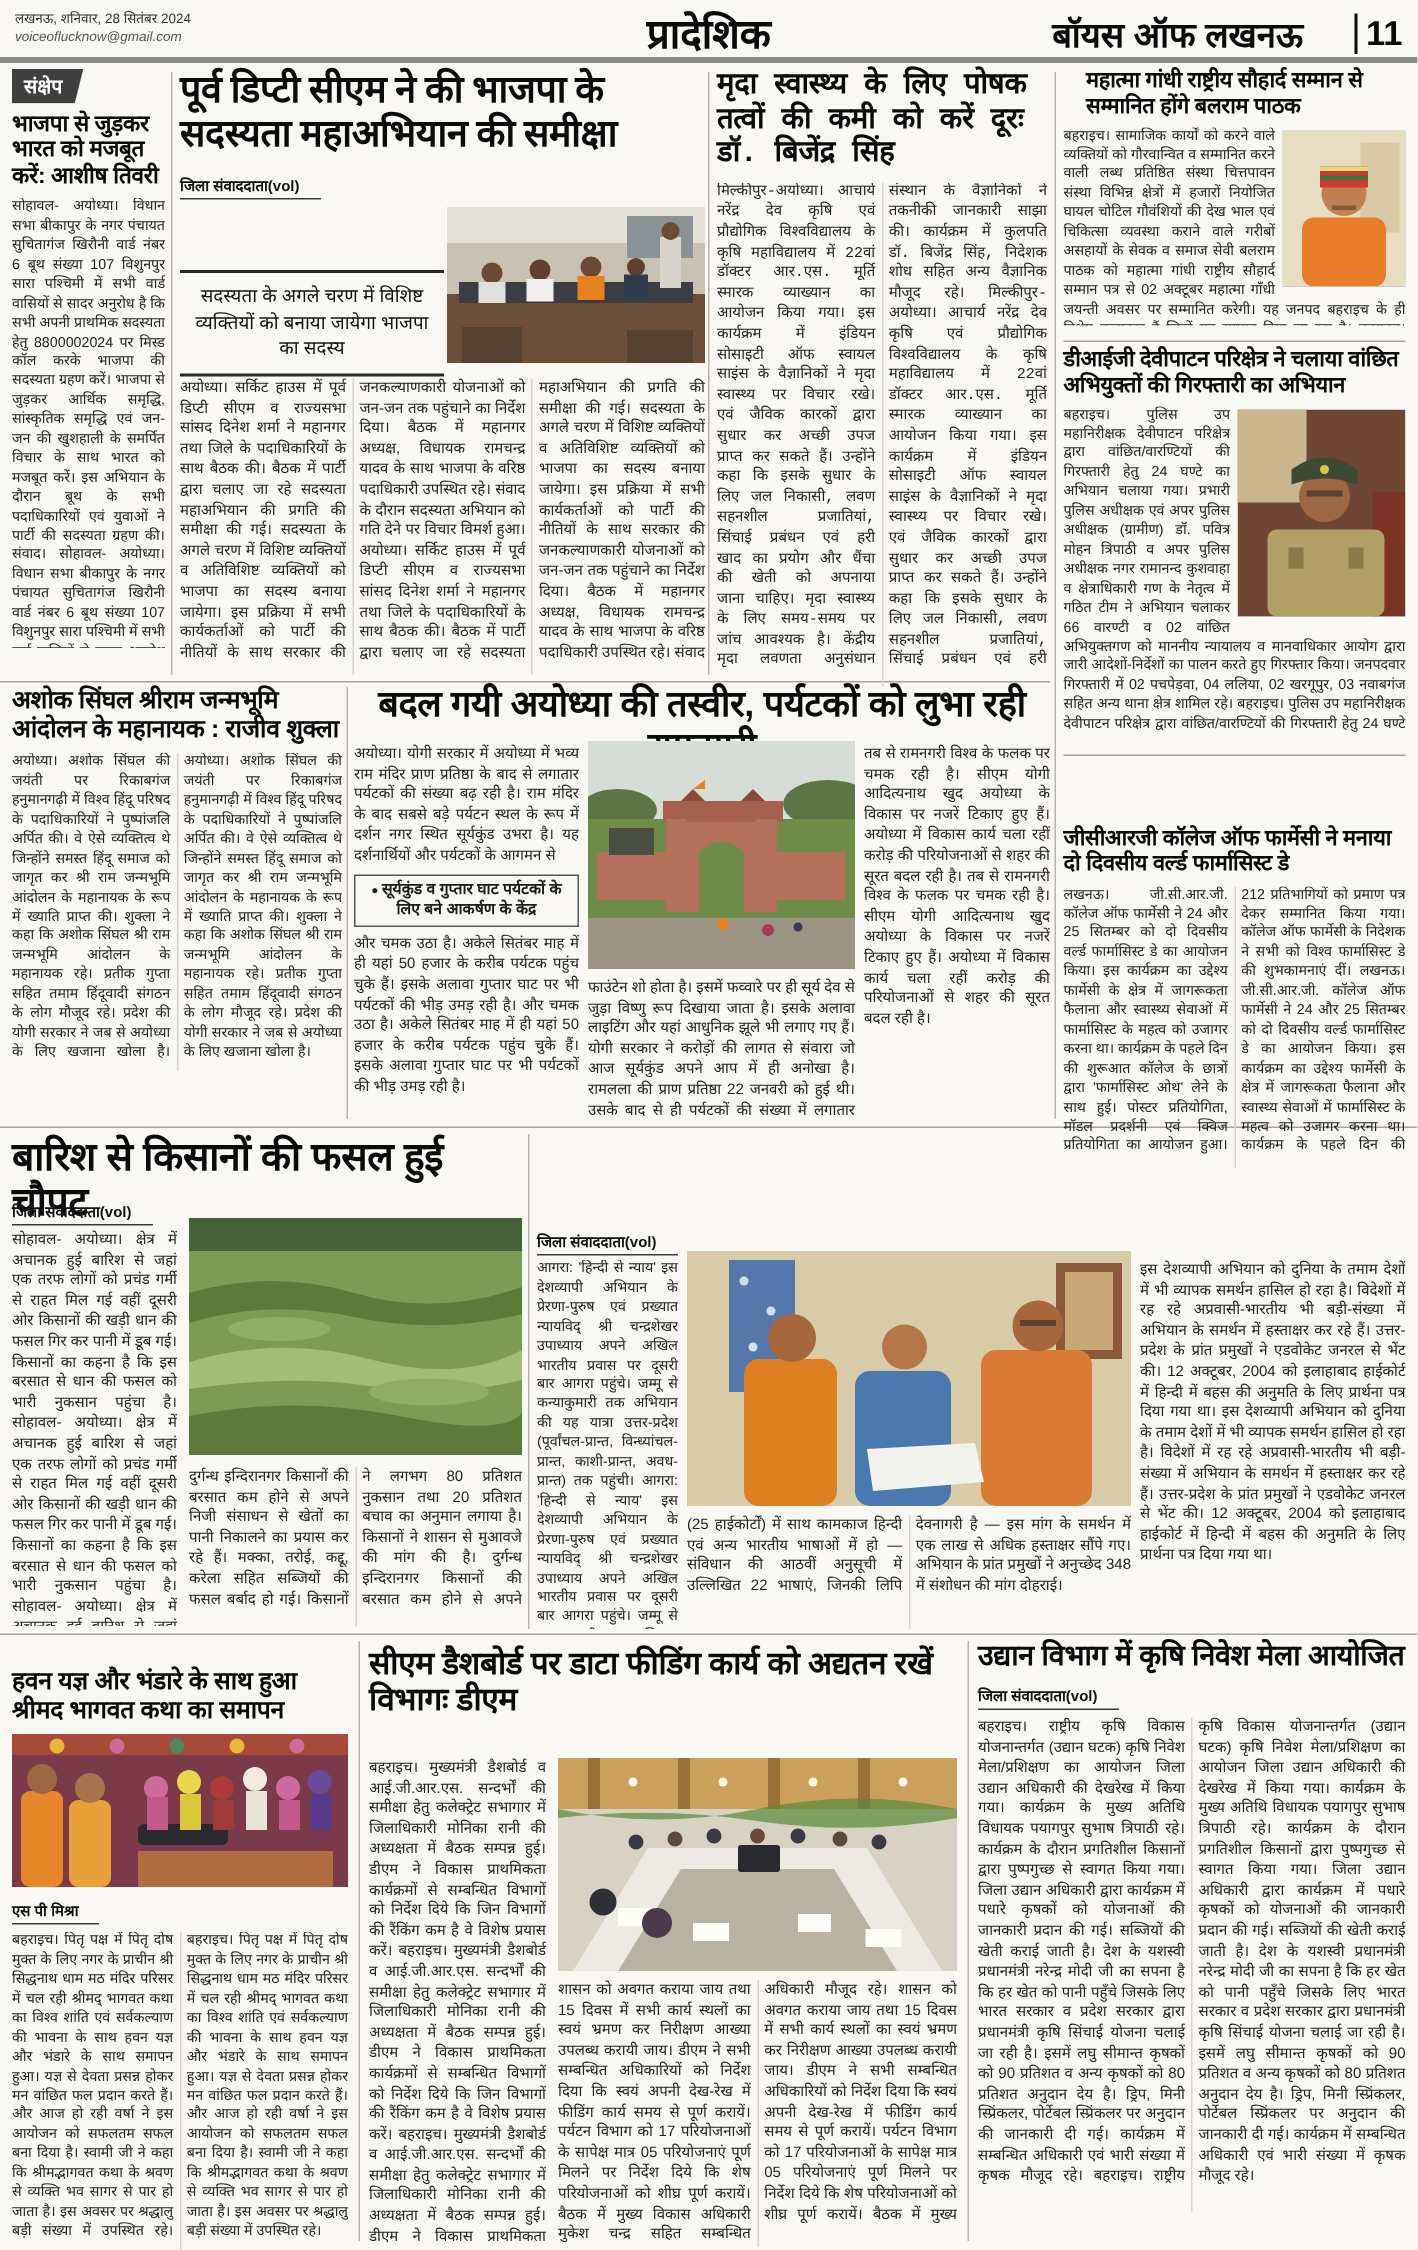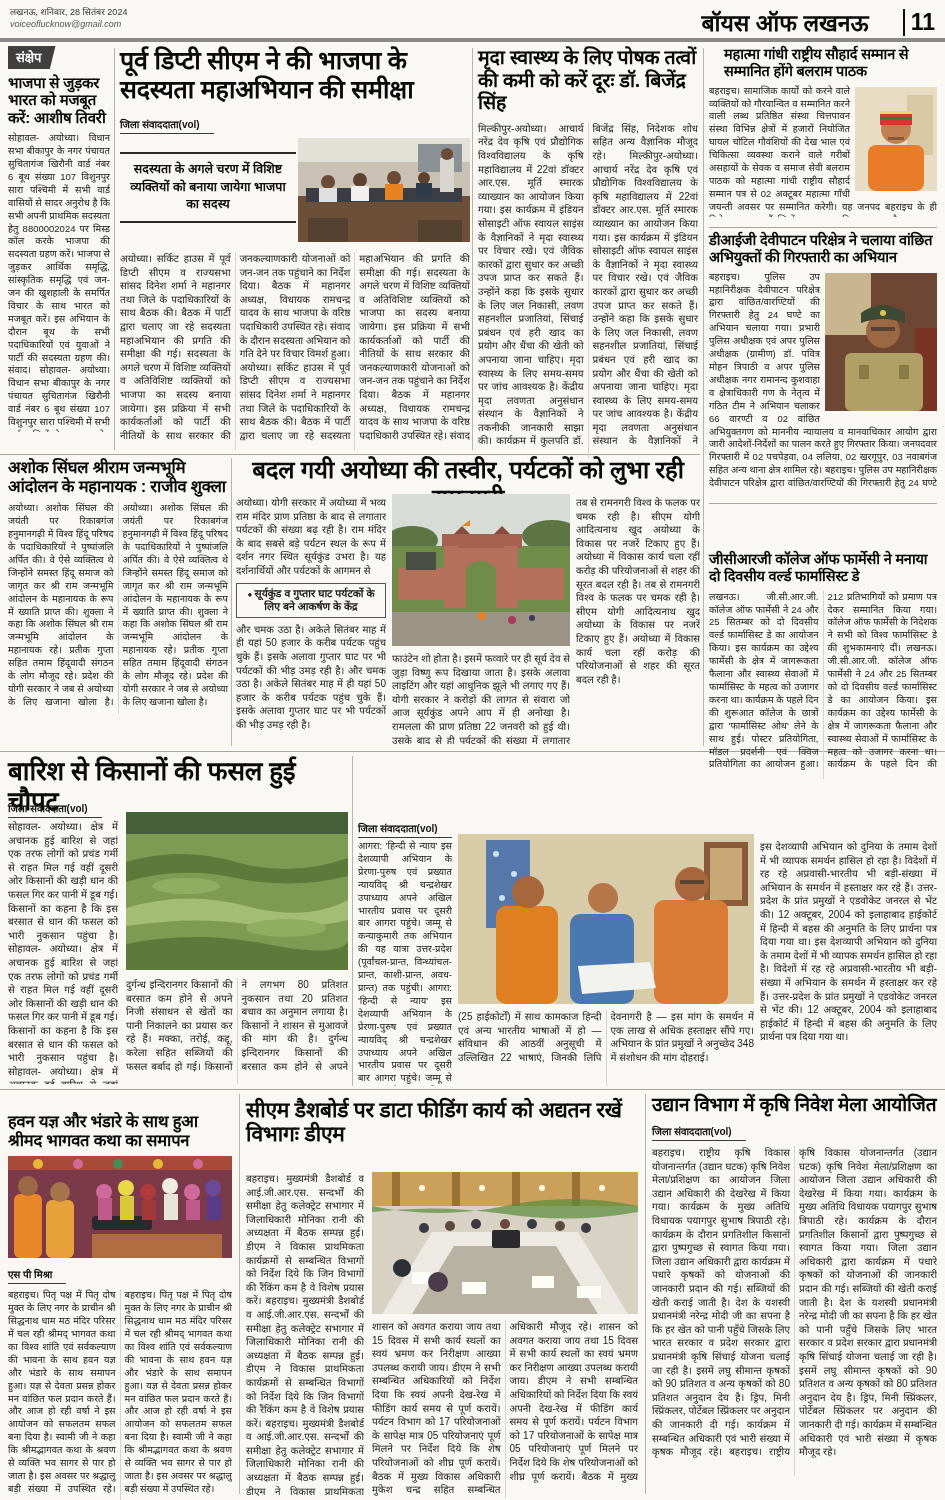--- a/index.html
+++ b/index.html
@@ -10,42 +10,43 @@
   .body{font-size:10px;line-height:1.36;text-align:justify;overflow:hidden;color:#222;}
   .cols2{column-count:2;column-gap:9px;column-rule:1px solid #d8d4cb;}
   .cols3{column-count:3;column-gap:9px;column-rule:1px solid #d8d4cb;}
   .byline{font-weight:bold;font-size:10px;border-bottom:1.5px solid #3a3a3a;display:inline-block;
           padding:0 14px 2px 0;margin-bottom:5px;color:#111;}
   .vrule{width:1px;background:#b8b4aa;}
   .hrule{height:1px;background:#a8a49a;}
   .photo{overflow:hidden;background:#cfcabf;box-shadow:0 0 0 1px #b6b1a6 inset;}
   .photo svg{display:block;width:100%;height:100%;}
   .pullquote{border-top:2.5px solid #2a2a2a;border-bottom:2.5px solid #2a2a2a;
-             font-weight:bold;font-size:12.5px;line-height:1.4;text-align:center;
-             padding:7px 3px;color:#101010;}
+             font-weight:normal;font-size:12.5px;line-height:1.4;text-align:center;
+             padding:7px 3px;color:#101010;margin-top:28px;}
   .subbox{border:1px solid #555;font-weight:bold;font-size:10.5px;line-height:1.3;
           text-align:center;padding:3px 4px;margin:5px 0;}
   .subbox::before{content:"● ";font-size:8px;}
   .tag{background:#3f3f3f;color:#fff;font-weight:bold;font-size:13px;padding:2px 14px 3px 8px;
        display:inline-block;clip-path:polygon(0 0,100% 0,88% 100%,0 100%);}
   .masthead-date{font-size:9px;line-height:1.3;color:#333;}
   .section-title{font-size:27px;font-weight:bold;color:#0a0a0a;}
   .brand{font-size:23px;font-weight:bold;color:#0a0a0a;display:flex;align-items:center;gap:28px;}
   .brand .pn{border-left:2px solid #0a0a0a;margin-left:6px;padding-left:6px;}
   .subhead{font-weight:bold;font-size:12.5px;color:#14141e;line-height:1.3;}
 </style>
 </head>
 <body>
 
 <div class="page">
 
   <div class="abs masthead-date" style="left:10px;top:7px;width:180px;">
     <div>लखनऊ, शनिवार, 28 सितंबर 2024</div>
     <div style="color:#555;font-style:italic;">voiceoflucknow@gmail.com</div>
   </div>
+  <div class="abs section-title" style="left:0;right:0;top:3px;text-align:center;">प्रादेशिक</div>
   <div class="abs brand" style="right:10px;top:6px;">
     <span>बॉयस ऑफ लखनऊ</span>
     <span class="pn">11</span>
   </div>
   <div class="abs" style="left:0;top:38px;width:945px;height:4px;background:#8a8a8a;"></div>
 
   <div class="abs vrule" style="left:114px;top:48px;height:402px;"></div>
   <div class="abs vrule" style="left:472px;top:48px;height:402px;"></div>
   <div class="abs vrule" style="left:703px;top:48px;height:698px;"></div>
   <div class="abs hrule" style="left:0;top:454px;width:700px;"></div>
@@ -58,21 +59,21 @@
   <div class="abs hrule" style="left:709px;top:227px;width:228px;"></div>
   <div class="abs hrule" style="left:709px;top:503px;width:228px;"></div>
 
   <div class="abs" style="left:8px;top:46px;width:102px;height:406px;">
     <div class="tag">संक्षेप</div>
     <div class="hl" style="font-size:15px;margin-top:5px;">भाजपा से जुड़कर भारत को मजबूत करें: आशीष तिवरी</div>
     <div class="body" style="height:300px;margin-top:6px;font-size:9.5px;">सोहावल- अयोध्या। विधान सभा बीकापुर के नगर पंचायत सुचितागंज खिरौनी वार्ड नंबर 6 बूथ संख्या 107 विशुनपुर सारा पश्चिमी में सभी वार्ड वासियों से सादर अनुरोध है कि सभी अपनी प्राथमिक सदस्यता हेतु 8800002024 पर मिस्ड कॉल करके भाजपा की सदस्यता ग्रहण करें। भाजपा से जुड़कर आर्थिक समृद्धि, सांस्कृतिक समृद्धि एवं जन-जन की खुशहाली के समर्पित विचार के साथ भारत को मजबूत करें। इस अभियान के दौरान बूथ के सभी पदाधिकारियों एवं युवाओं ने पार्टी की सदस्यता ग्रहण की। संवाद। सोहावल- अयोध्या। विधान सभा बीकापुर के नगर पंचायत सुचितागंज खिरौनी वार्ड नंबर 6 बूथ संख्या 107 विशुनपुर सारा पश्चिमी में सभी वार्ड वासियों से सादर अनुरोध है कि सभी अपनी प्राथमिक सदस्यता हेतु 8800002024 पर मिस्ड कॉल करके भाजपा की सदस्यता ग्रहण करें। भाजपा से जुड़कर आर्थिक समृद्धि, सांस्कृतिक समृद्धि एवं जन-जन की खुशहाली के समर्पित विचार के साथ भारत को मजबूत करें। इस अभियान के दौरान बूथ के सभी पदाधिकारियों एवं युवाओं ने पार्टी की सदस्यता ग्रहण की। संवाद। सोहावल- अयोध्या। विधान सभा बीकापुर के नगर पंचायत सुचितागंज खिरौनी वार्ड नंबर 6 बूथ संख्या 107 विशुनपुर सारा पश्चिमी में सभी वार्ड वासियों से सादर अनुरोध है कि सभी अपनी प्राथमिक सदस्यता हेतु 8800002024 पर मिस्ड कॉल करके भाजपा की सदस्यता ग्रहण करें। भाजपा से जुड़कर आर्थिक समृद्धि, सांस्कृतिक समृद्धि एवं जन-जन की खुशहाली के समर्पित विचार के साथ भारत को मजबूत करें। इस अभियान के दौरान बूथ के सभी पदाधिकारियों एवं युवाओं ने पार्टी की सदस्यता ग्रहण की। संवाद।</div>
   </div>
 
   <div class="abs" style="left:120px;top:46px;width:350px;height:406px;">
-    <div class="hl" style="font-size:25px;">पूर्व डिप्टी सीएम ने की भाजपा के सदस्यता महाअभियान की समीक्षा</div>
+    <div class="hl" style="font-size:25px;font-family:Liberation Serif, serif;">पूर्व डिप्टी सीएम ने की भाजपा के सदस्यता महाअभियान की समीक्षा</div>
     <div class="abs" style="left:0;top:68px;"><span class="byline">जिला संवाददाता(vol)</span></div>
     <div class="abs photo" style="left:178px;top:92px;width:172px;height:104px;">
       <svg viewBox="0 0 172 104" preserveAspectRatio="none">
         <rect width="172" height="104" fill="#c9c2b4"></rect>
         <rect width="172" height="24" fill="#e3e0d8"></rect>
         <rect x="120" y="6" width="44" height="28" fill="#8a9296"></rect>
         <rect y="58" width="172" height="46" fill="#6b4f38"></rect>
         <rect x="8" y="50" width="156" height="14" fill="#3c3d42"></rect>
         <rect x="142" y="20" width="14" height="34" fill="#d8d5ce"></rect>
           <circle cx="149" cy="16" r="6" fill="#6b4a36"></circle>
@@ -85,21 +86,21 @@
         <circle cx="126" cy="40" r="6" fill="#5d4030"></circle>
           <rect x="118" y="45" width="16" height="15" fill="#2f3a4a"></rect>
         <rect x="10" y="80" width="40" height="24" fill="#54412f"></rect>
           <rect x="120" y="82" width="44" height="22" fill="#54412f"></rect>
       </svg>
     </div>
     <div class="abs pullquote" style="left:0;top:106px;width:170px;">सदस्यता के अगले चरण में विशिष्ट व्यक्तियों को बनाया जायेगा भाजपा का सदस्य</div>
     <div class="abs body cols3" style="left:0;top:206px;width:350px;height:198px;">अयोध्या। सर्किट हाउस में पूर्व डिप्टी सीएम व राज्यसभा सांसद दिनेश शर्मा ने महानगर तथा जिले के पदाधिकारियों के साथ बैठक की। बैठक में पार्टी द्वारा चलाए जा रहे सदस्यता महाअभियान की प्रगति की समीक्षा की गई। सदस्यता के अगले चरण में विशिष्ट व्यक्तियों व अतिविशिष्ट व्यक्तियों को भाजपा का सदस्य बनाया जायेगा। इस प्रक्रिया में सभी कार्यकर्ताओं को पार्टी की नीतियों के साथ सरकार की जनकल्याणकारी योजनाओं को जन-जन तक पहुंचाने का निर्देश दिया। बैठक में महानगर अध्यक्ष, विधायक रामचन्द्र यादव के साथ भाजपा के वरिष्ठ पदाधिकारी उपस्थित रहे। संवाद के दौरान सदस्यता अभियान को गति देने पर विचार विमर्श हुआ। अयोध्या। सर्किट हाउस में पूर्व डिप्टी सीएम व राज्यसभा सांसद दिनेश शर्मा ने महानगर तथा जिले के पदाधिकारियों के साथ बैठक की। बैठक में पार्टी द्वारा चलाए जा रहे सदस्यता महाअभियान की प्रगति की समीक्षा की गई। सदस्यता के अगले चरण में विशिष्ट व्यक्तियों व अतिविशिष्ट व्यक्तियों को भाजपा का सदस्य बनाया जायेगा। इस प्रक्रिया में सभी कार्यकर्ताओं को पार्टी की नीतियों के साथ सरकार की जनकल्याणकारी योजनाओं को जन-जन तक पहुंचाने का निर्देश दिया। बैठक में महानगर अध्यक्ष, विधायक रामचन्द्र यादव के साथ भाजपा के वरिष्ठ पदाधिकारी उपस्थित रहे। संवाद के दौरान सदस्यता अभियान को गति देने पर विचार विमर्श हुआ। अयोध्या। सर्किट हाउस में पूर्व डिप्टी सीएम व राज्यसभा सांसद दिनेश शर्मा ने महानगर तथा जिले के पदाधिकारियों के साथ बैठक की। बैठक में पार्टी द्वारा चलाए जा रहे सदस्यता महाअभियान की प्रगति की समीक्षा की गई। सदस्यता के अगले चरण में विशिष्ट व्यक्तियों व अतिविशिष्ट व्यक्तियों को भाजपा का सदस्य बनाया जायेगा। इस प्रक्रिया में सभी कार्यकर्ताओं को पार्टी की नीतियों के साथ सरकार की जनकल्याणकारी योजनाओं को जन-जन तक पहुंचाने का निर्देश दिया। बैठक में महानगर अध्यक्ष, विधायक रामचन्द्र यादव के साथ भाजपा के वरिष्ठ पदाधिकारी उपस्थित रहे। संवाद के दौरान सदस्यता अभियान को गति देने पर विचार विमर्श हुआ।</div>
   </div>
 
-  <div class="abs" style="left:478px;top:46px;width:220px;height:406px;">
+  <div class="abs" style="left:478px;top:46px;width:220px;height:406px;font-family:Liberation Mono, monospace;">
     <div class="hl" style="font-size:19.5px;">मृदा स्वास्थ्य के लिए पोषक तत्वों की कमी को करें दूरः डॉ. बिजेंद्र सिंह</div>
     <div class="body cols2" style="height:336px;margin-top:8px;">मिल्कीपुर-अयोध्या। आचार्य नरेंद्र देव कृषि एवं प्रौद्योगिक विश्वविद्यालय के कृषि महाविद्यालय में 22वां डॉक्टर आर.एस. मूर्ति स्मारक व्याख्यान का आयोजन किया गया। इस कार्यक्रम में इंडियन सोसाइटी ऑफ स्वायल साइंस के वैज्ञानिकों ने मृदा स्वास्थ्य पर विचार रखे। एवं जैविक कारकों द्वारा सुधार कर अच्छी उपज प्राप्त कर सकते हैं। उन्होंने कहा कि इसके सुधार के लिए जल निकासी, लवण सहनशील प्रजातियां, सिंचाई प्रबंधन एवं हरी खाद का प्रयोग और धैंचा की खेती को अपनाया जाना चाहिए। मृदा स्वास्थ्य के लिए समय-समय पर जांच आवश्यक है। केंद्रीय मृदा लवणता अनुसंधान संस्थान के वैज्ञानिकों ने तकनीकी जानकारी साझा की। कार्यक्रम में कुलपति डॉ. बिजेंद्र सिंह, निदेशक शोध सहित अन्य वैज्ञानिक मौजूद रहे। मिल्कीपुर-अयोध्या। आचार्य नरेंद्र देव कृषि एवं प्रौद्योगिक विश्वविद्यालय के कृषि महाविद्यालय में 22वां डॉक्टर आर.एस. मूर्ति स्मारक व्याख्यान का आयोजन किया गया। इस कार्यक्रम में इंडियन सोसाइटी ऑफ स्वायल साइंस के वैज्ञानिकों ने मृदा स्वास्थ्य पर विचार रखे। एवं जैविक कारकों द्वारा सुधार कर अच्छी उपज प्राप्त कर सकते हैं। उन्होंने कहा कि इसके सुधार के लिए जल निकासी, लवण सहनशील प्रजातियां, सिंचाई प्रबंधन एवं हरी खाद का प्रयोग और धैंचा की खेती को अपनाया जाना चाहिए। मृदा स्वास्थ्य के लिए समय-समय पर जांच आवश्यक है। केंद्रीय मृदा लवणता अनुसंधान संस्थान के वैज्ञानिकों ने तकनीकी जानकारी साझा की। कार्यक्रम में कुलपति डॉ. बिजेंद्र सिंह, निदेशक शोध सहित अन्य वैज्ञानिक मौजूद रहे। मिल्कीपुर-अयोध्या। आचार्य नरेंद्र देव कृषि एवं प्रौद्योगिक विश्वविद्यालय के कृषि महाविद्यालय में 22वां डॉक्टर आर.एस. मूर्ति स्मारक व्याख्यान का आयोजन किया गया। इस कार्यक्रम में इंडियन सोसाइटी ऑफ स्वायल साइंस के वैज्ञानिकों ने मृदा स्वास्थ्य पर विचार रखे। एवं जैविक कारकों द्वारा सुधार कर अच्छी उपज प्राप्त कर सकते हैं। उन्होंने कहा कि इसके सुधार के लिए जल निकासी, लवण सहनशील प्रजातियां, सिंचाई प्रबंधन एवं हरी खाद का प्रयोग और धैंचा की खेती को अपनाया जाना चाहिए। मृदा स्वास्थ्य के लिए समय-समय पर जांच आवश्यक है। केंद्रीय मृदा लवणता अनुसंधान संस्थान के वैज्ञानिकों ने तकनीकी जानकारी साझा की। कार्यक्रम में कुलपति डॉ. बिजेंद्र सिंह, निदेशक शोध सहित अन्य वैज्ञानिक मौजूद रहे।</div>
   </div>
 
   <div class="abs" style="left:709px;top:46px;width:228px;height:176px;">
     <div class="hl" style="font-size:14.5px;margin-left:15px;">महात्मा गांधी राष्ट्रीय सौहार्द सम्मान से सम्मानित होंगे बलराम पाठक</div>
     <div class="body" style="height:132px;margin-top:5px;font-size:9.5px;">
       <span class="photo" style="float:right;width:82px;height:104px;margin:2px 0 3px 5px;display:block;">
         <svg viewBox="0 0 82 104" preserveAspectRatio="none">
           <rect width="82" height="104" fill="#e8dcc2"></rect>

